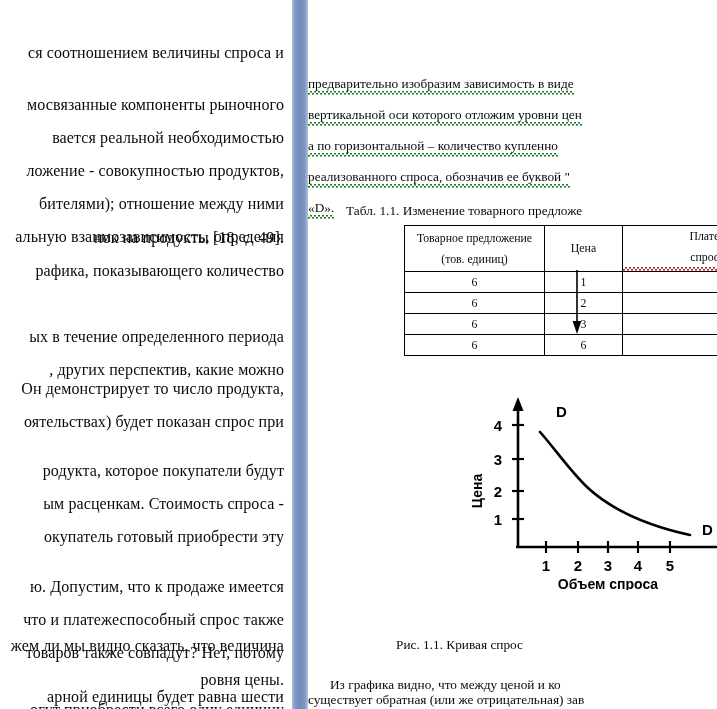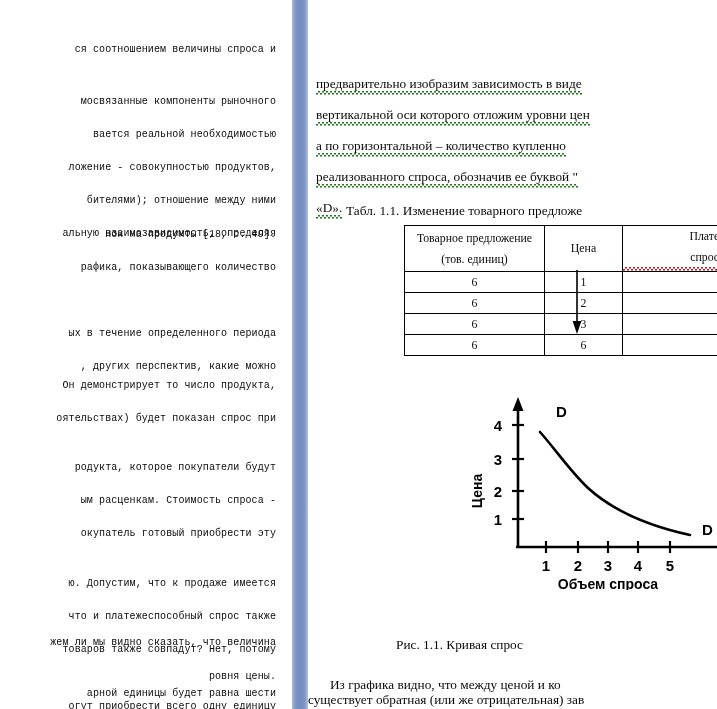--- a/index.html
+++ b/index.html
@@ -12,26 +12,25 @@
   }
   .page{position:absolute;inset:0;}
 
   
   .col-left{
     position:absolute;left:0;top:0;width:292px;height:709px;
     overflow:hidden;
   }
   .col-left .ln{
     position:absolute;
-    right:16px;
+    right:8px;
     white-space:nowrap;
-    font-size:10px;
+    font-size:16px;
     color:#0a0a0a;
     letter-spacing:.1px;
-    font-family:Liberation Mono, monospace;
   }
 
   
   .divider{
     position:absolute;left:292px;top:0;width:16px;height:709px;
     background:linear-gradient(to right,#a9bbd9 0%,#7e97c4 22%,#6f8bbd 50%,#7c95c2 78%,#b3c2dd 100%);
   }
 
   
   .col-right{
@@ -48,21 +47,20 @@
   .ln.ind{left:22px;}
   .squig-g{
     border-bottom:none;
     background-image:
       radial-gradient(circle at 1px 2.6px, #1f7a1f 0.9px, rgba(0,0,0,0) 1.2px),
       radial-gradient(circle at 3px 0.6px, #1f7a1f 0.9px, rgba(0,0,0,0) 1.2px);
     background-size:4px 4px;
     background-repeat:repeat-x;
     background-position:0 100%;
     padding-bottom:4px;
-    margin-left:8px;
   }
   .squig-r{
     background-image:
       radial-gradient(circle at 1px 2.6px, #c01a1a 0.9px, rgba(0,0,0,0) 1.2px),
       radial-gradient(circle at 3px 0.6px, #c01a1a 0.9px, rgba(0,0,0,0) 1.2px);
     background-size:4px 4px;
     background-repeat:repeat-x;
     background-position:0 100%;
     padding-bottom:3px;
   }

